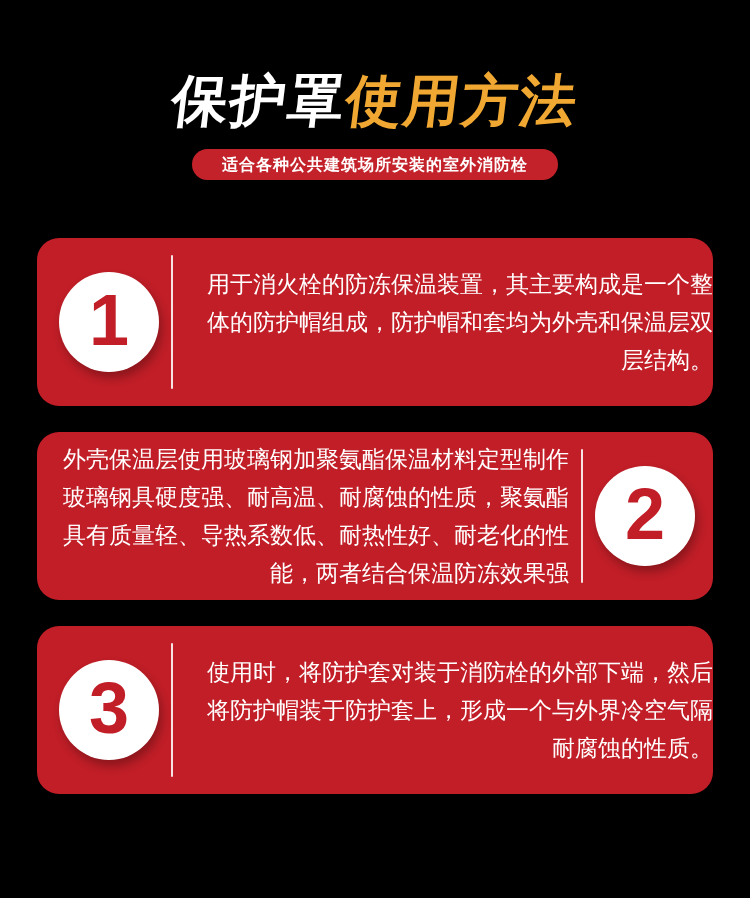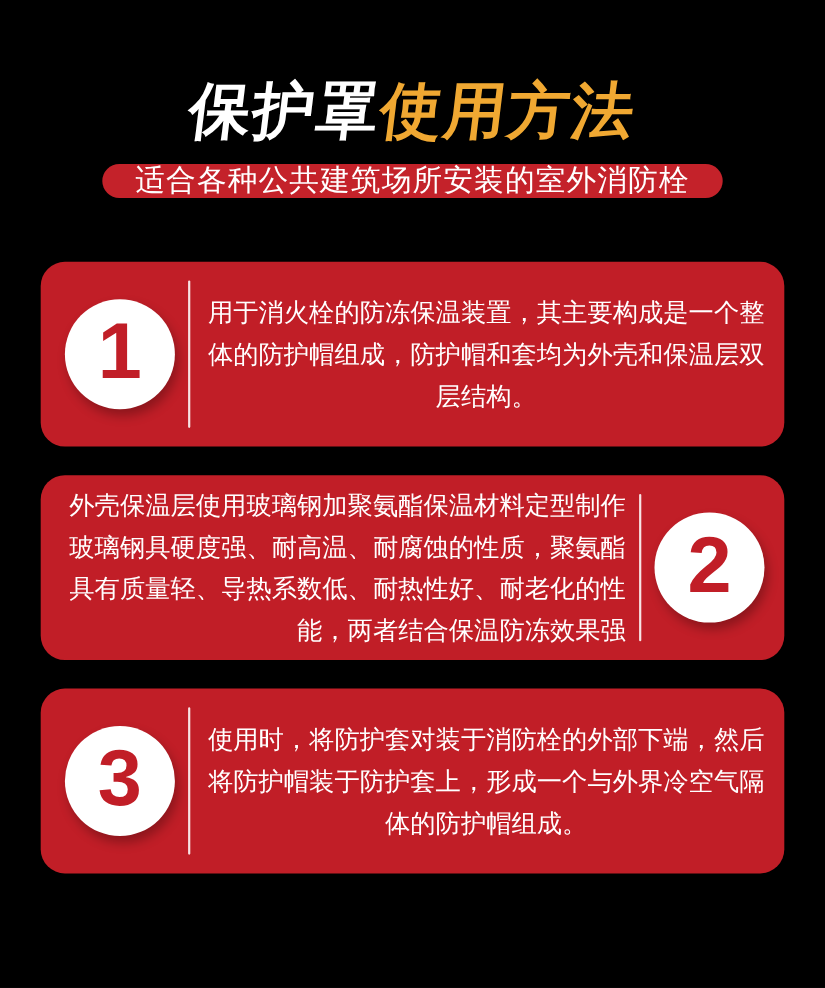--- a/index.html
+++ b/index.html
@@ -41,21 +41,21 @@
   .title .t-white{color:var(--text-white);}
   .title .t-yellow{color:var(--title-yellow);}
   .banner{
     position:absolute;top:149px;left:50%;
     transform:translateX(-50%);
     height:31px;line-height:31px;
     padding:0 30px;
     border-radius:16px;
     background:var(--banner-red);
     color:var(--text-white);
-    font-size:27px;font-weight:400;letter-spacing:1px;
+    font-size:16px;font-weight:700;letter-spacing:1px;
     white-space:nowrap;
     text-align:right;
   }
 
   
   .steps{width:750px;}
   .step{
     width:676px;height:168px;
     margin:0 auto 26px auto;
     background:var(--box-red);
@@ -79,25 +79,24 @@
   }
   .divider{
     flex:0 0 auto;
     width:2px;height:134px;
     margin:0 12px;
     background:rgba(255,255,255,0.88);
     border-radius:1px;
   }
   .step-text{
     flex:1 1 auto;
-    padding-right:14px;
     color:var(--text-white);
     font-size:23px;line-height:38px;
     white-space:pre-line;
-    text-align:center;
+    text-align:right;
   }
   .step.right .step-text{
     padding-right:0;padding-left:14px;
     text-align:right;
   }
 </style>
 </head>
 <body>
 
 <div class="page">
@@ -130,17 +129,17 @@
 能，两者结合保温防冻效果强</p>
     </section>
 
     <section class="step left">
       <div class="badge">
         <span>3</span>
       </div>
       <div class="divider"></div>
       <p class="step-text">使用时，将防护套对装于消防栓的外部下端，然后
 将防护帽装于防护套上，形成一个与外界冷空气隔
-体的防护帽组成。</p>
+耐腐蚀的性质。</p>
     </section>
 
   </div>
 </div>
 
 </body></html>

